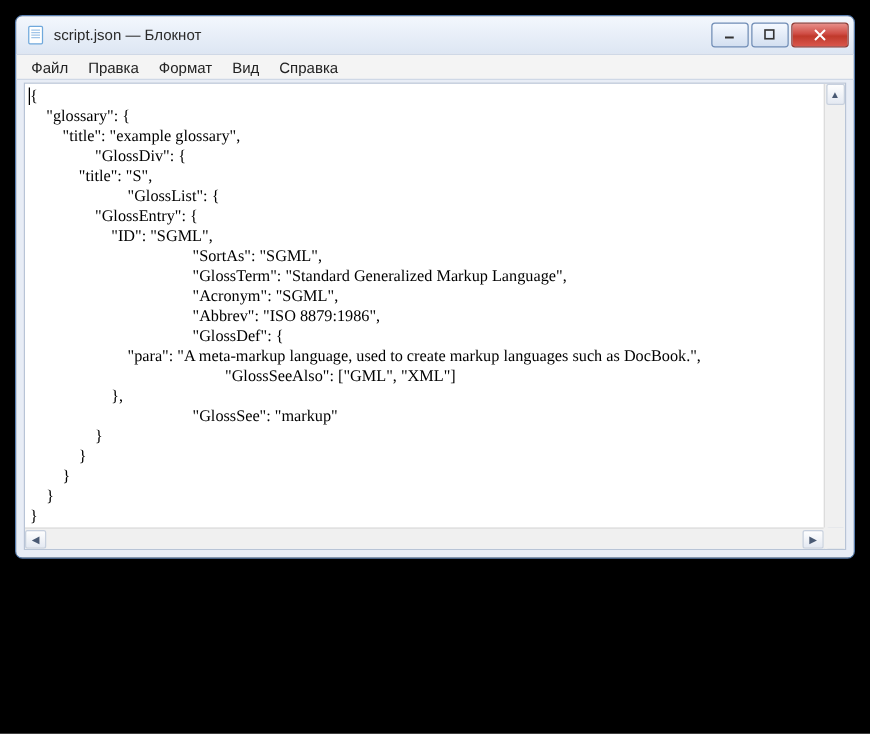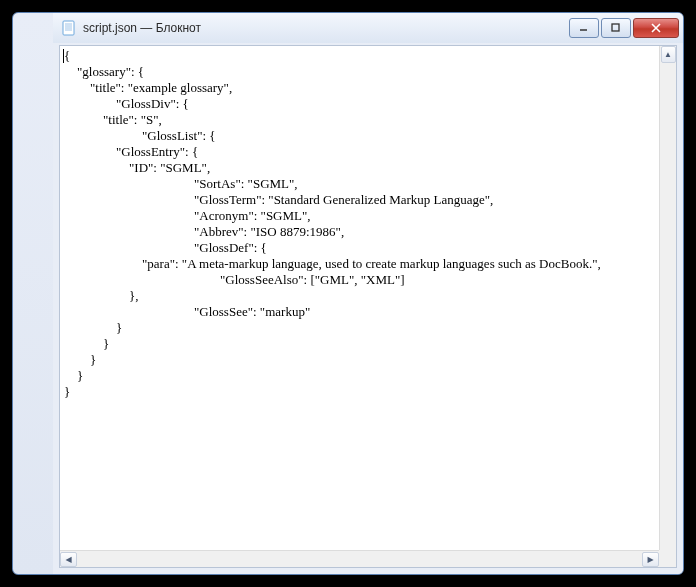--- a/index.html
+++ b/index.html
@@ -4,30 +4,29 @@
 <style>
   * { box-sizing: border-box; margin: 0; padding: 0; }
   body {
     width: 696px; height: 587px;
     background: #000;
     font-family: "Segoe UI", Tahoma, sans-serif;
     overflow: hidden;
     padding: 12px;
   }
   .window {
-    width: 672px; height: 563px;
+    width: 672px; height: 435px;
     margin: 0 auto;
     background: linear-gradient(#e8edf7, #dfe6f2);
     border: 1px solid #5a7fb0;
     border-radius: 6px;
     box-shadow: 0 0 8px rgba(0,0,0,.35);
     display: flex;
     flex-direction: column;
     overflow: hidden;
-    padding-left: 40px;
   }
   .titlebar {
     height: 30px;
     display: flex;
     align-items: center;
     padding: 0 4px 0 8px;
     background: linear-gradient(#f3f7fd, #dde6f3);
   }
   .titlebar .app-icon {
     width: 16px; height: 16px;
@@ -170,20 +169,27 @@
           </svg>
       </div>
       <div class="win-btn close">
         <svg width="12" height="10" viewBox="0 0 12 10">
             <path d="M2 1 L10 9 M10 1 L2 9" stroke="#fff" stroke-width="1.6"></path>
           </svg>
       </div>
     </div>
   </div>
 
+  <div class="menubar">
+    <span class="menu-item">Файл</span>
+    <span class="menu-item">Правка</span>
+    <span class="menu-item">Формат</span>
+    <span class="menu-item">Вид</span>
+    <span class="menu-item">Справка</span>
+  </div>
 
   <div class="content-wrap">
     <div class="editor">
       <pre><span class="caret"></span><span>{
     "glossary": {
         "title": "example glossary",
 		"GlossDiv": {
             "title": "S",
 			"GlossList": {
                 "GlossEntry": {

